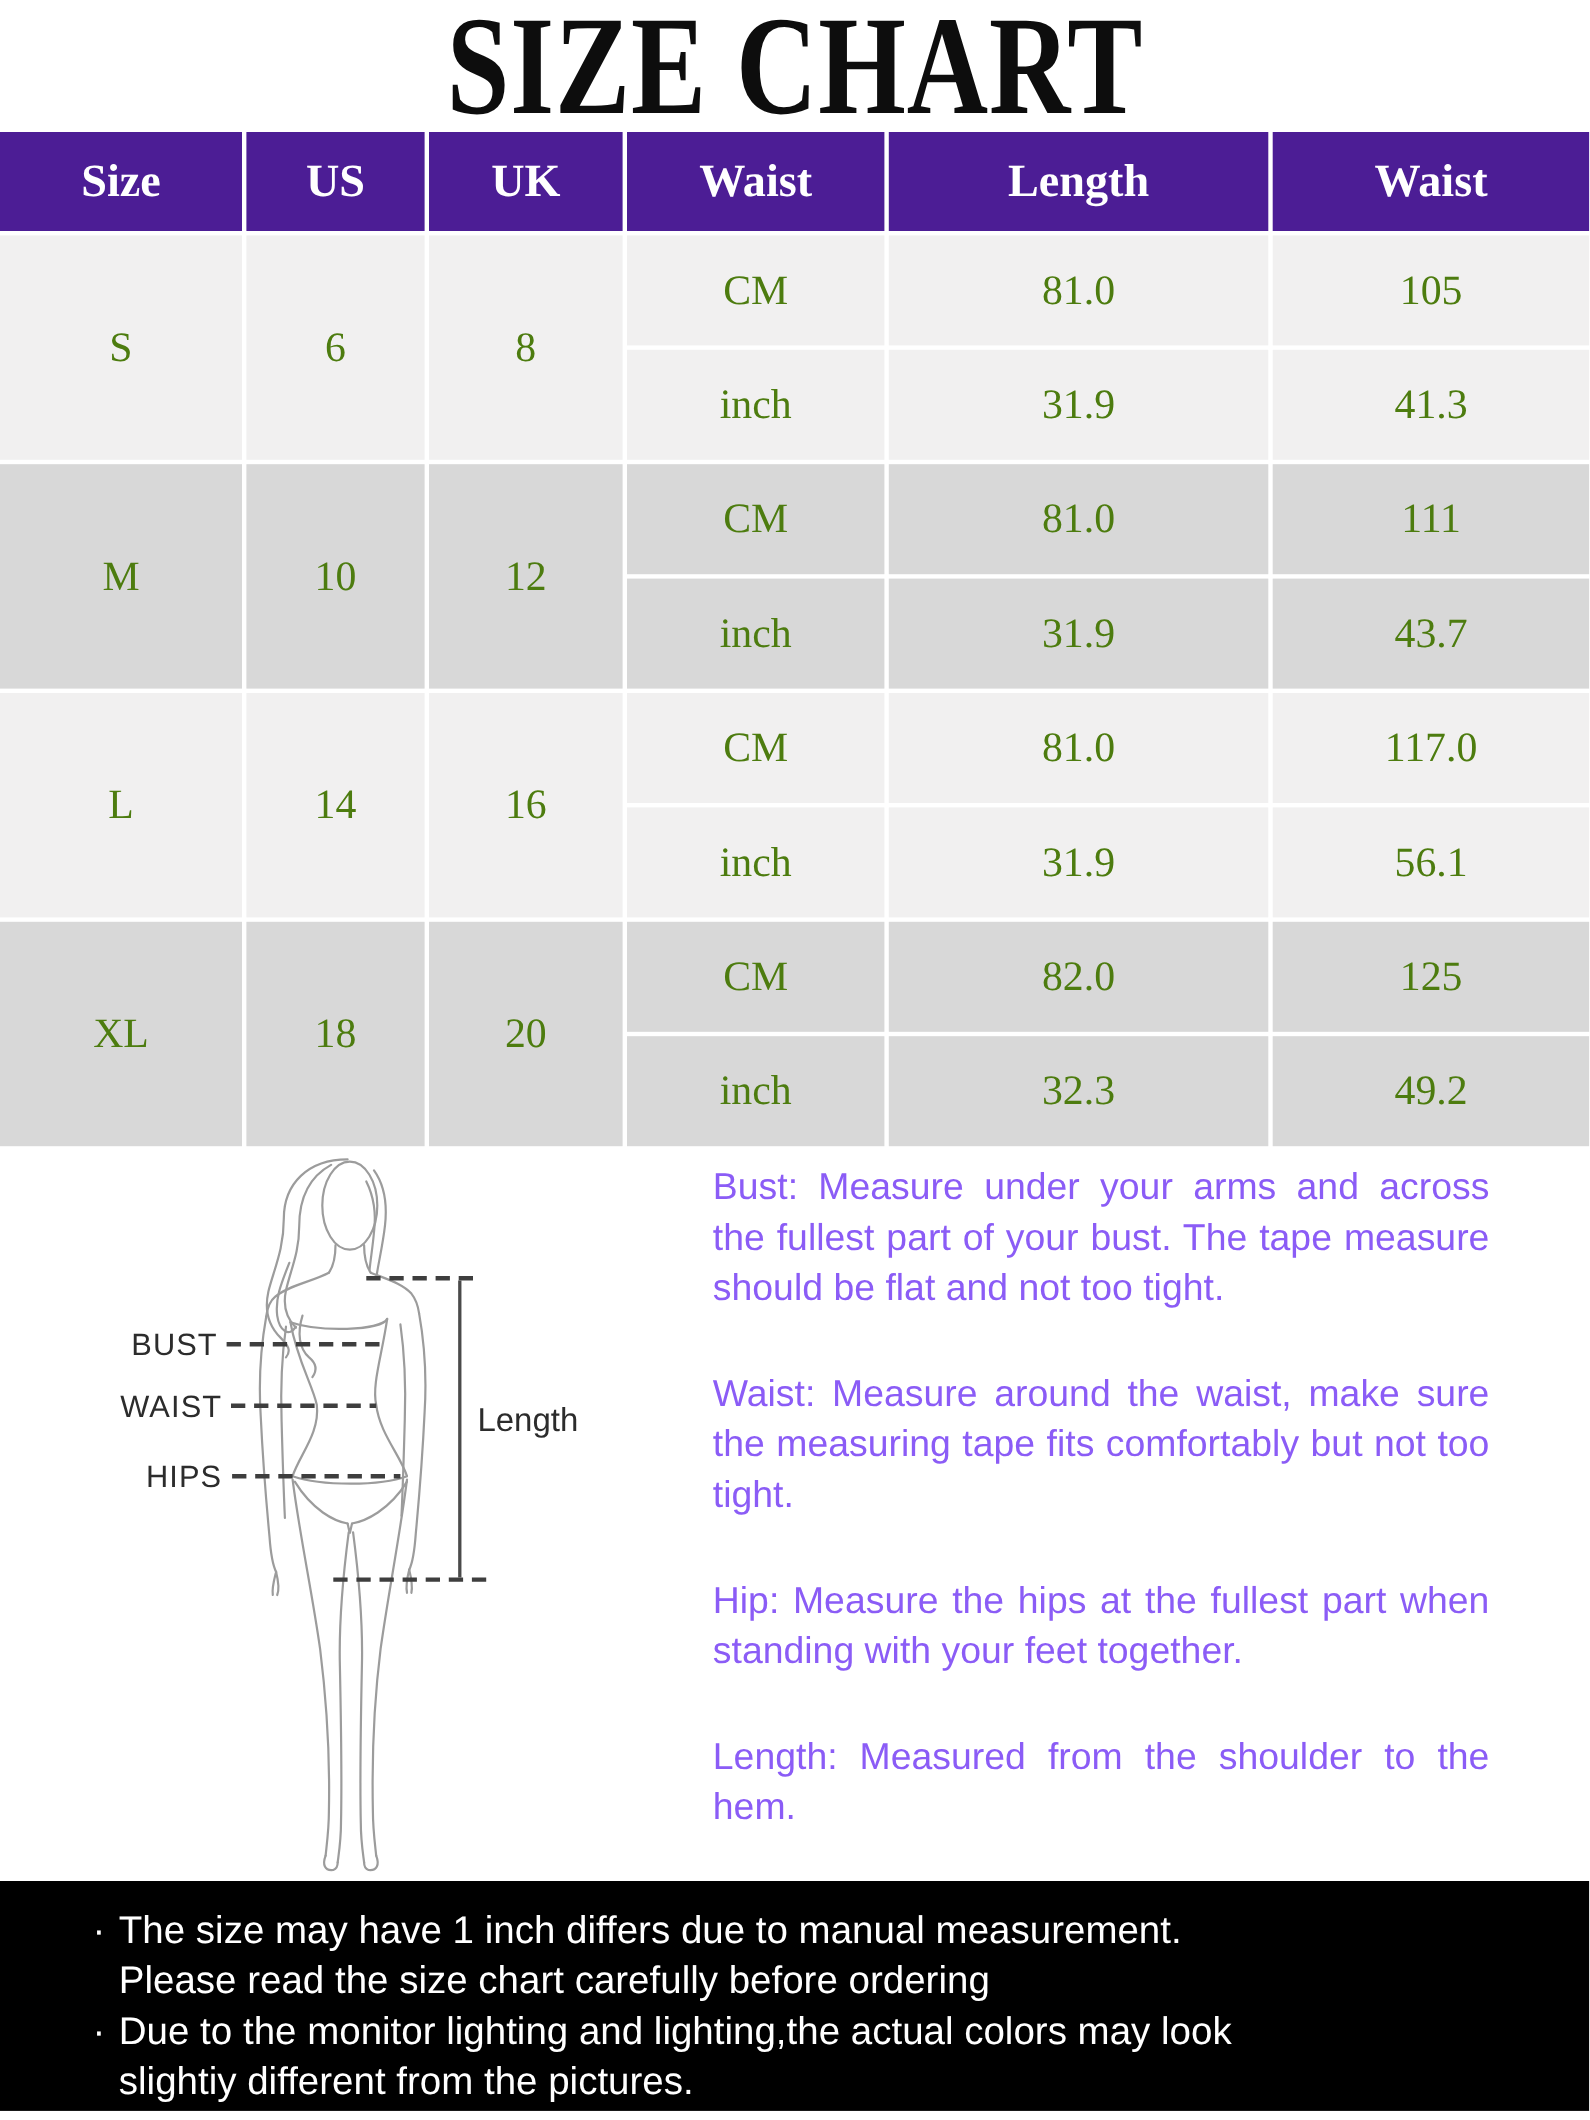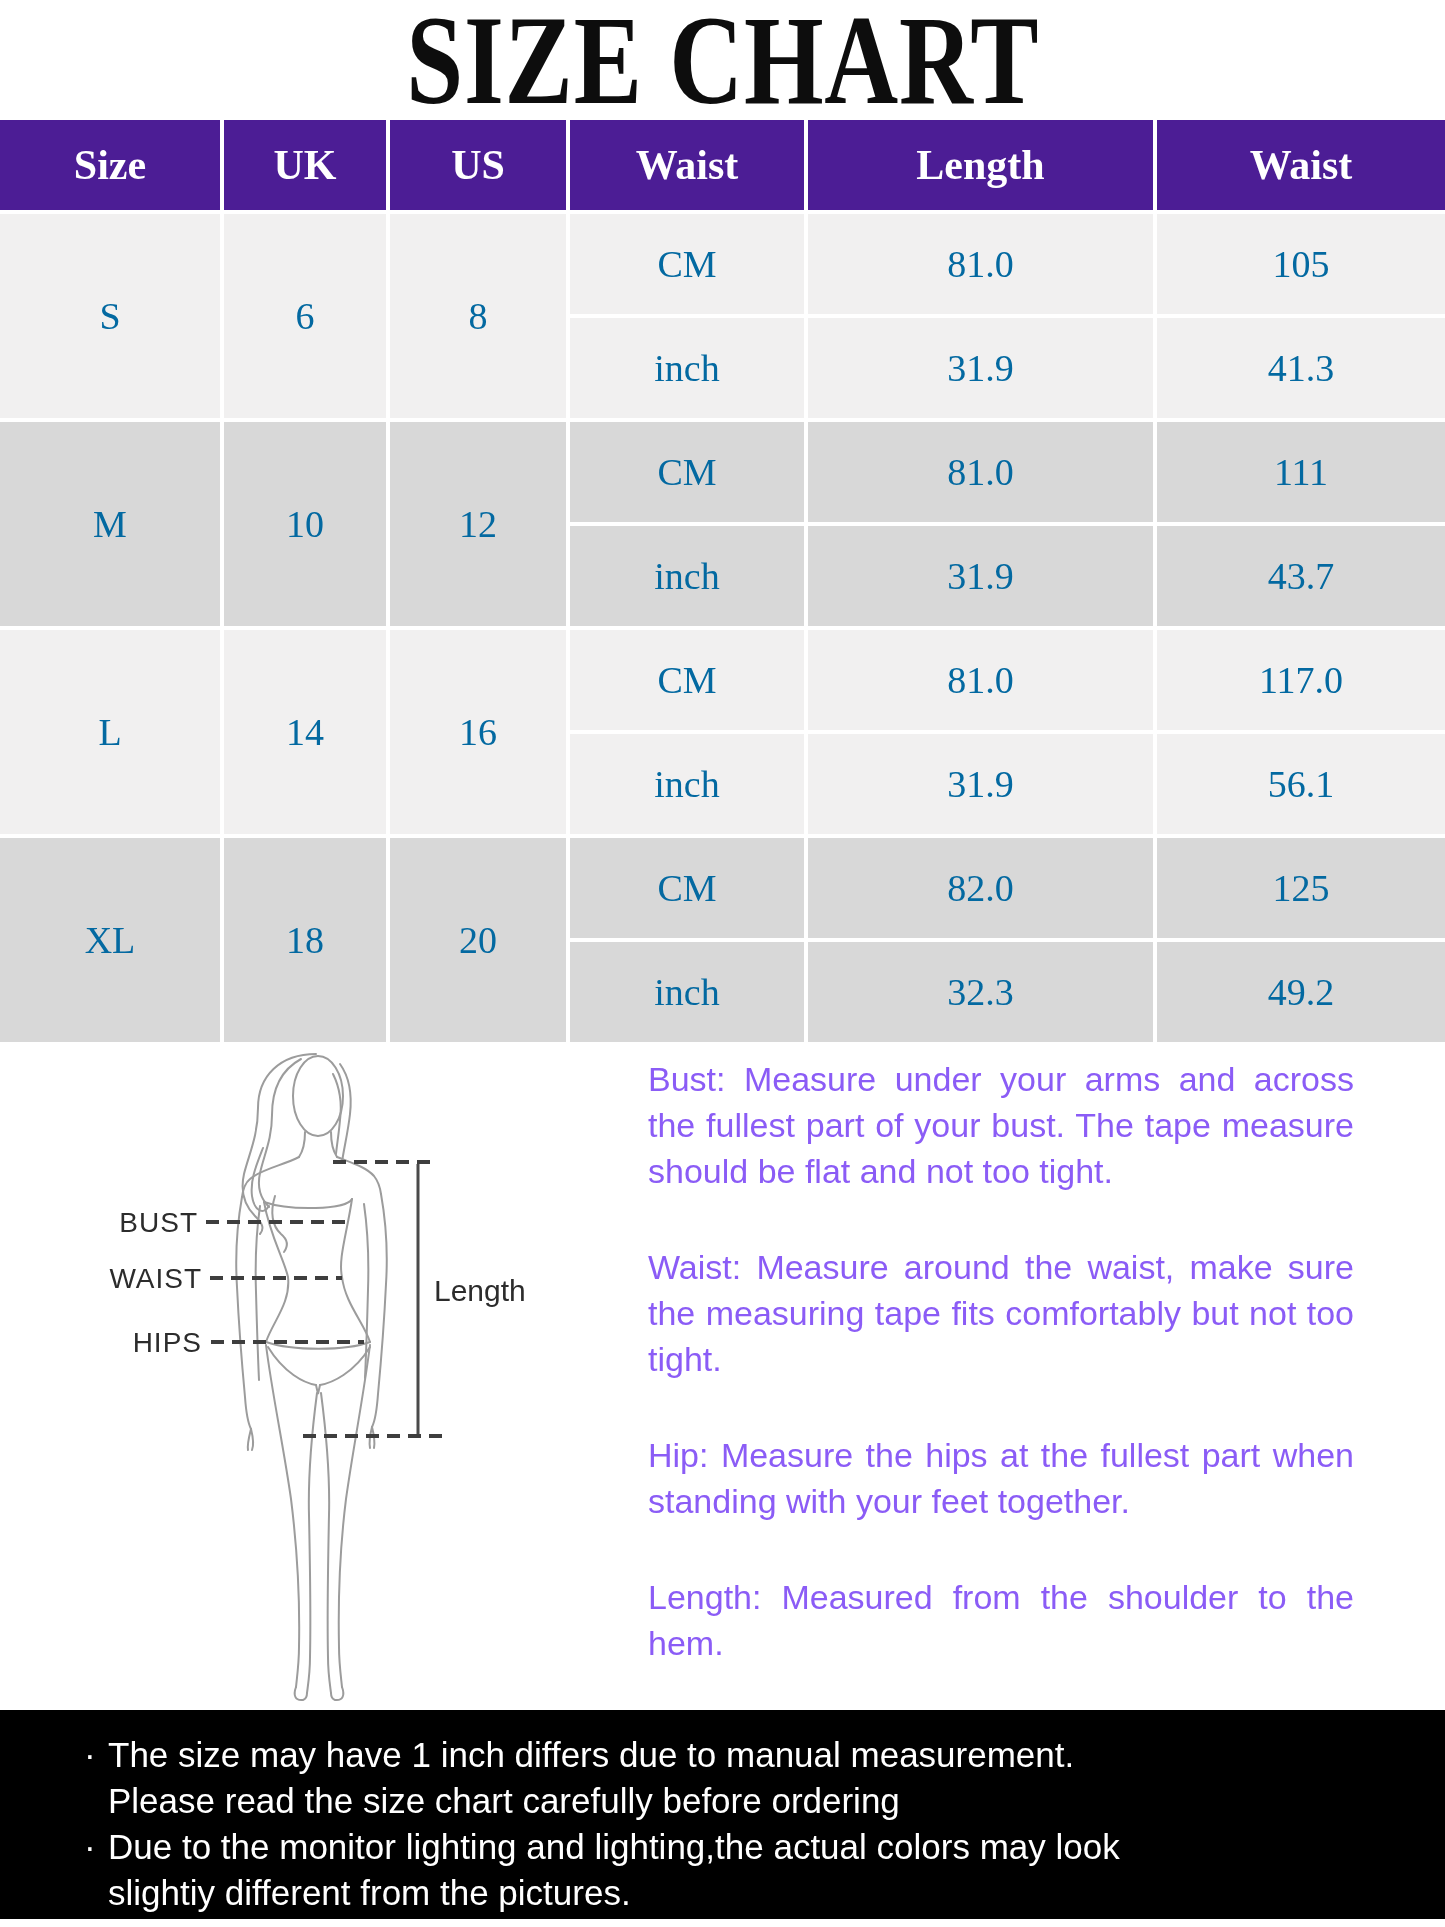--- a/index.html
+++ b/index.html
@@ -26,21 +26,21 @@
     column-gap:4px; row-gap:4px; background:#fff;
   }
   .tbl-header { grid-template-rows:90px; }
   .tbl-header .cell {
     background:#4c1d95; color:#ffffff;
     font-family:"Liberation Serif", serif; font-weight:bold; font-size:42px;
   }
   .group { grid-template-rows:100px 100px; margin-top:4px; }
   .cell {
     display:flex; align-items:center; justify-content:center;
-    font-family:"Liberation Serif", serif; font-size:38px; color:#0369a1;
+    font-family:"Liberation Serif", serif; font-size:38px; color:#4d7c0f;
   }
   .span2 { grid-row:1 / 3; }
   .g-light .cell { background:#f1f0f0; }
   .g-dark  .cell { background:#d8d8d8; }
 
   
   .diagram { position:absolute; left:0; top:1046px; width:560px; height:664px; }
   .diagram svg { display:block; width:560px; height:664px; }
 
   
@@ -67,22 +67,22 @@
 <div class="page">
 
   <div class="title">
     <span>SIZE CHART</span>
   </div>
 
   <div class="size-table">
 
     <div class="tbl-grid tbl-header">
       <div class="cell">Size</div>
+      <div class="cell">US</div>
       <div class="cell">UK</div>
-      <div class="cell">US</div>
       <div class="cell">Waist</div>
       <div class="cell">Length</div>
       <div class="cell">Waist</div>
     </div>
 
     <div class="tbl-grid group g-light">
       <div class="cell span2">S</div>
       <div class="cell span2">6</div>
       <div class="cell span2">8</div>
       <div class="cell">CM</div>

